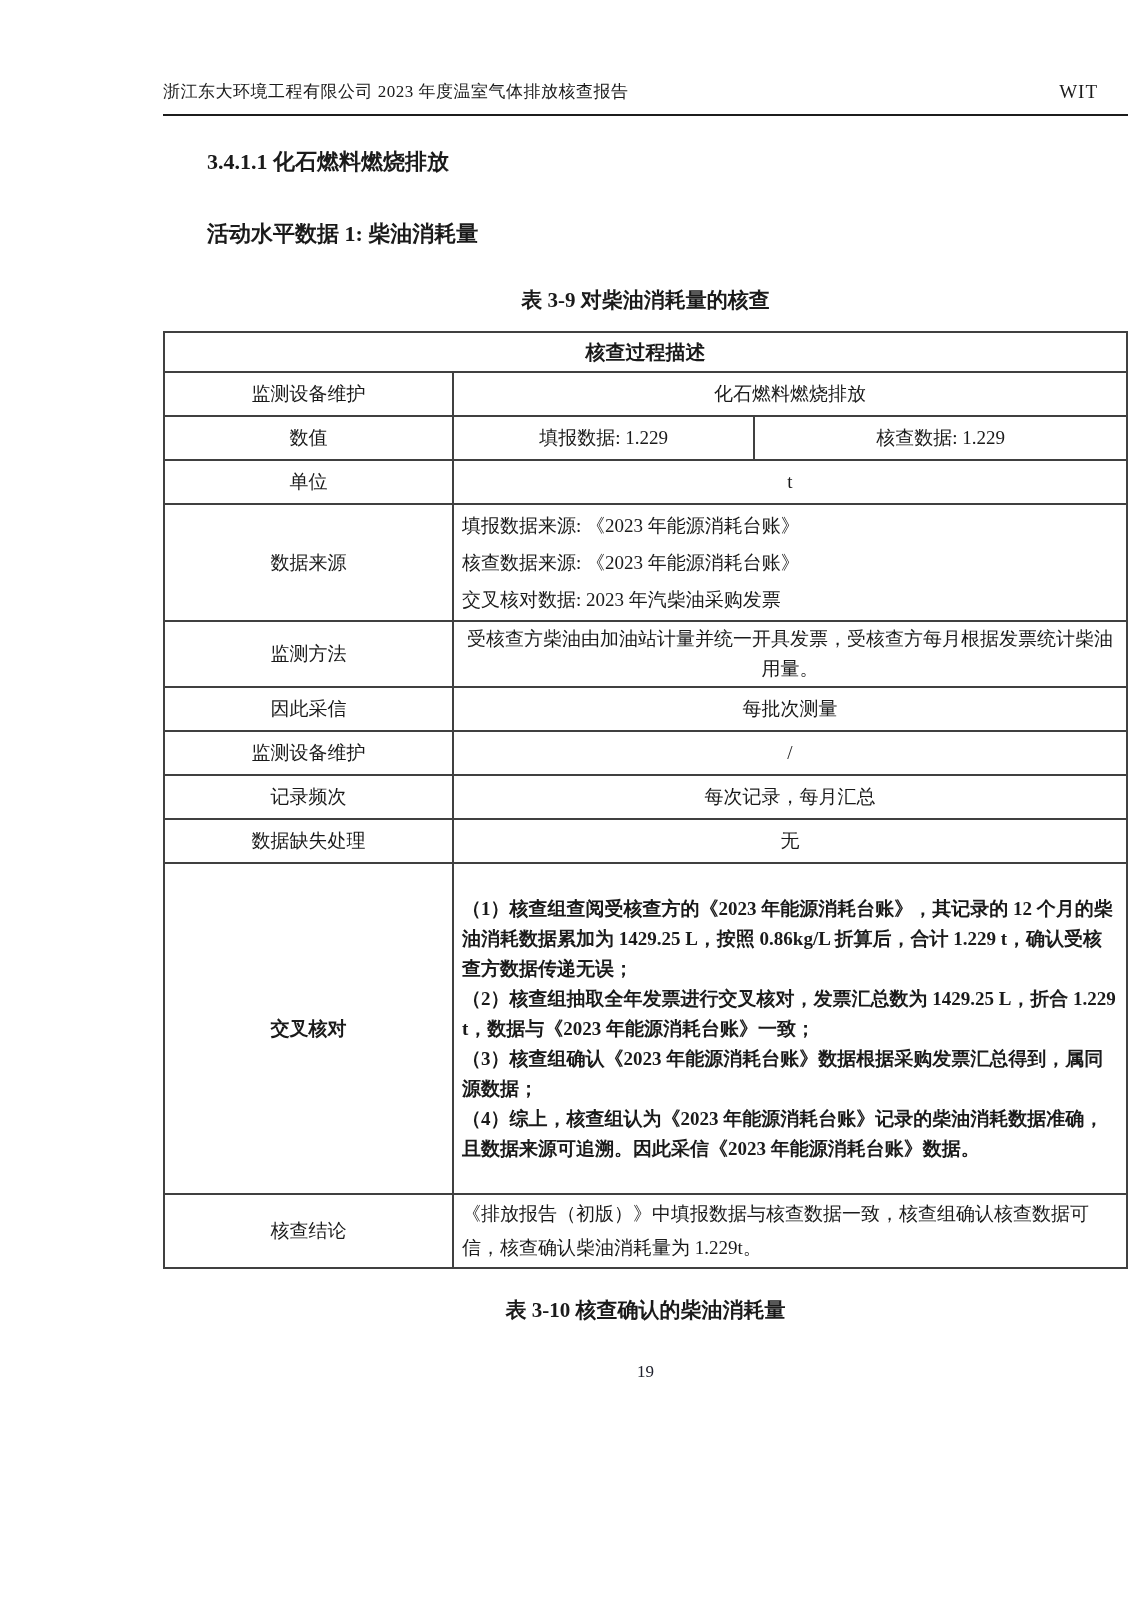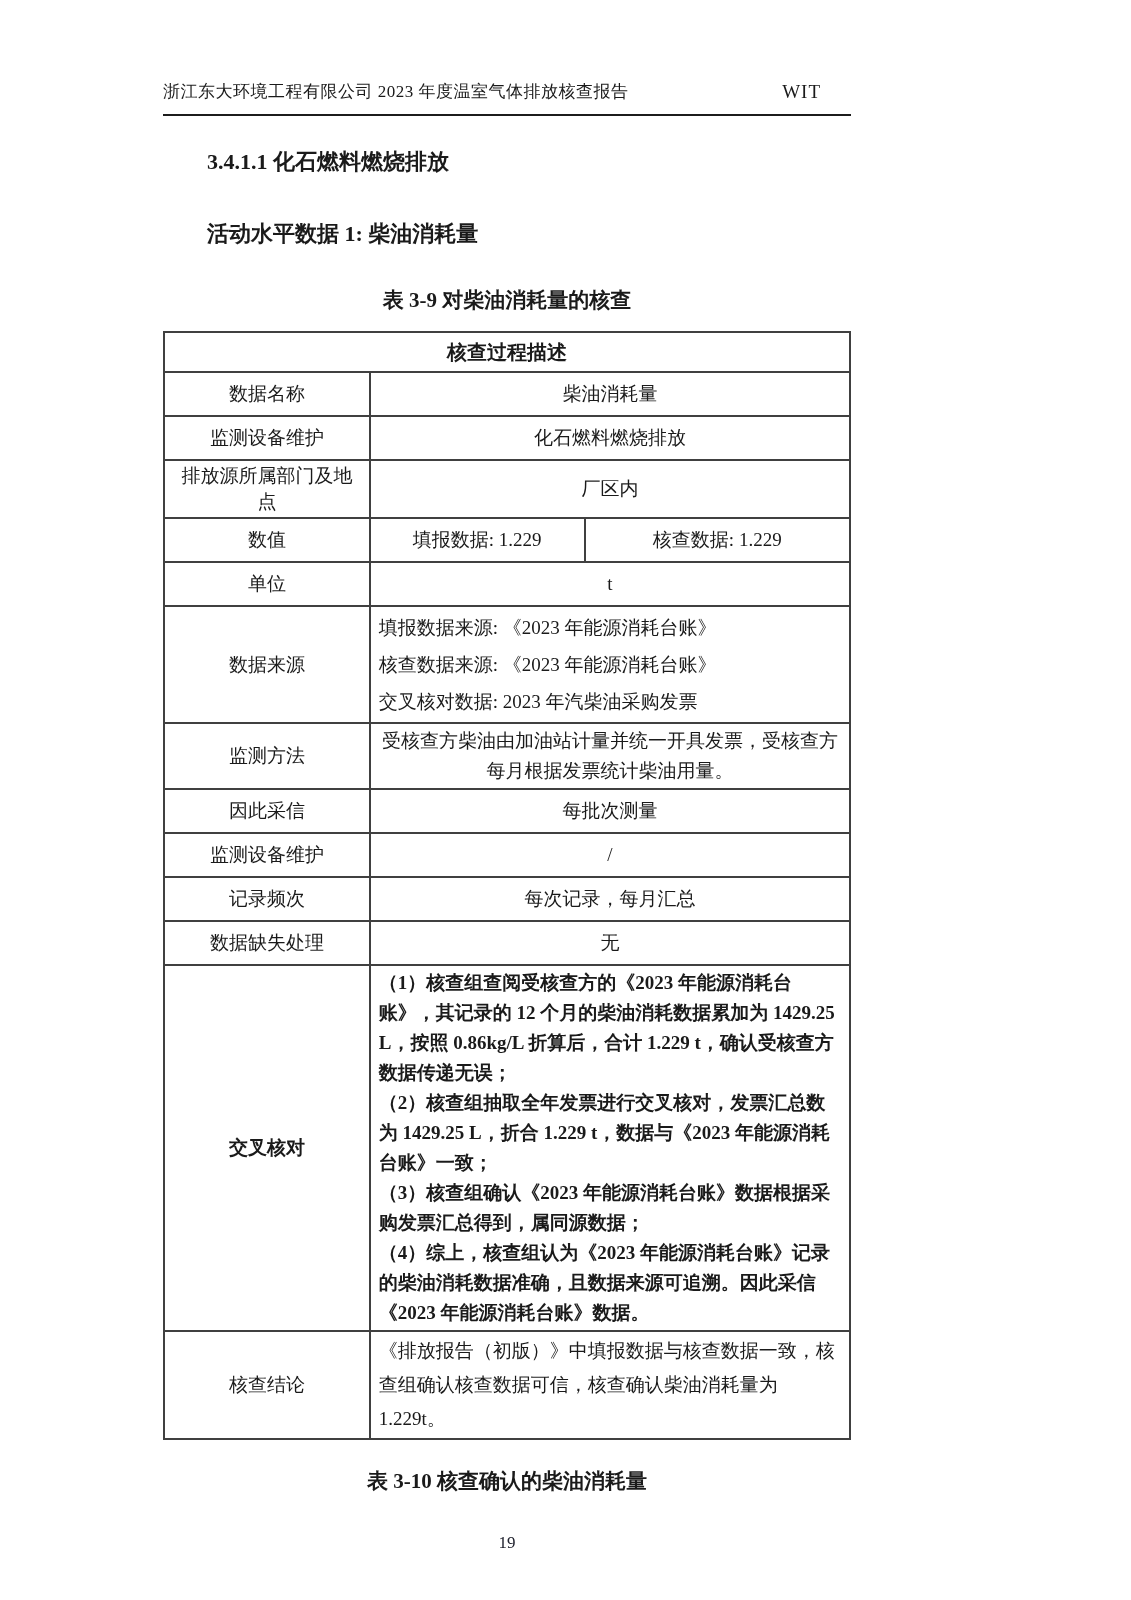--- a/index.html
+++ b/index.html
@@ -8,21 +8,21 @@
   .page {
     position: relative;
     width: 1131px;
     height: 1600px;
     margin: 0 auto;
     background: #ffffff;
     overflow: hidden;
   }
   .content {
     margin-left: 163px;
-    width: 688px;
+    width: 965px;
   }
   
   .doc-header {
     display: flex;
     justify-content: space-between;
     align-items: flex-end;
     padding-top: 80px;
     padding-bottom: 11px;
     border-bottom: 2px solid #1c1c1c;
   }
@@ -86,30 +86,22 @@
       <colgroup>
         <col style="width:30%">
         <col style="width:31.3%">
         <col style="width:38.7%">
       </colgroup>
       <tbody>
         <tr class="r-head">
           <td colspan="3">核查过程描述</td>
         </tr>
         <tr class="r-s">
-          <td>数据名称</td>
-          <td colspan="2">柴油消耗量</td>
-        </tr>
-        <tr class="r-s">
           <td>监测设备维护</td>
           <td colspan="2">化石燃料燃烧排放</td>
-        </tr>
-        <tr class="r-s">
-          <td>排放源所属部门及地点</td>
-          <td colspan="2">厂区内</td>
         </tr>
         <tr class="r-s">
           <td>数值</td>
           <td class="cell-left">填报数据: 1.229</td>
           <td class="cell-left">核查数据: 1.229</td>
         </tr>
         <tr class="r-s">
           <td>单位</td>
           <td colspan="2">t</td>
         </tr>

